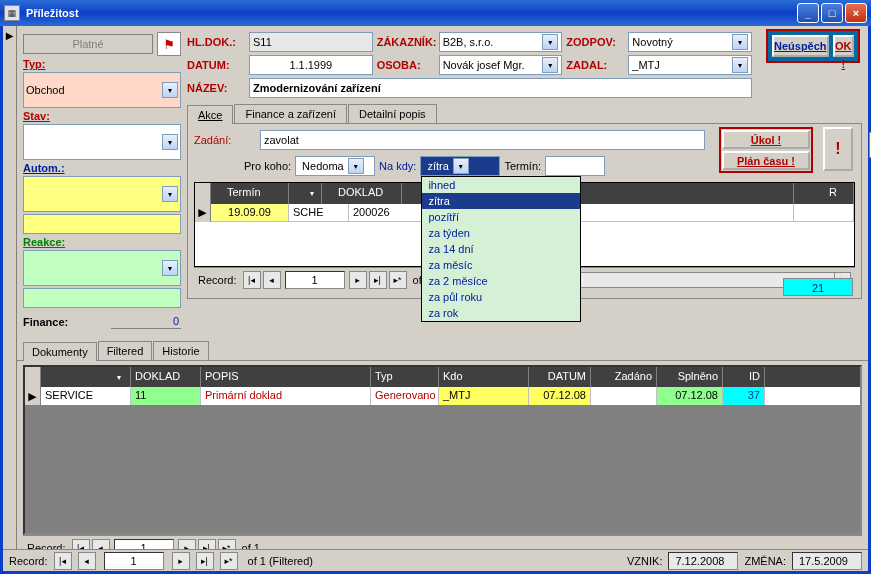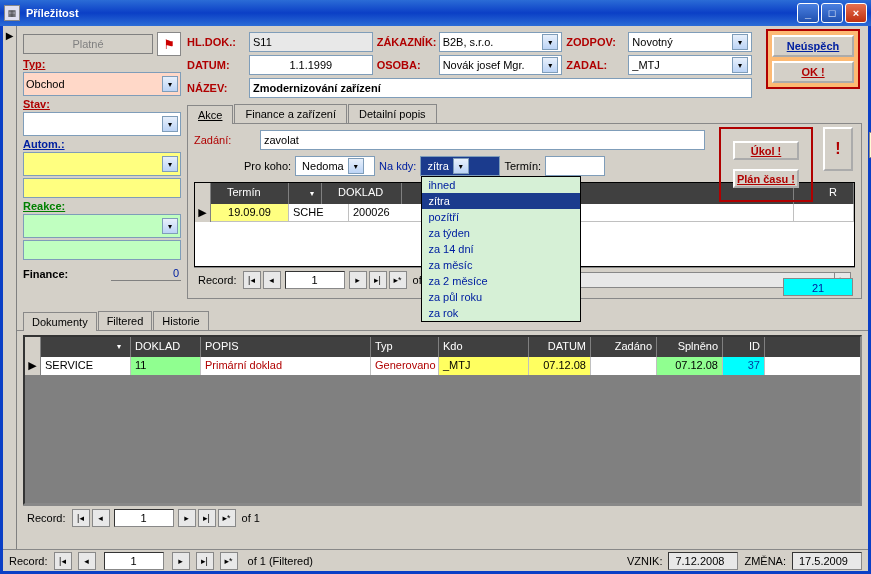--- a/index.html
+++ b/index.html
@@ -26,21 +26,21 @@
 
 .top-area { display: flex; padding: 6px; gap: 6px; }
 .sidebar { width: 158px; display: flex; flex-direction: column; gap: 2px; }
 .sidebar .platne-row { display: flex; align-items: center; gap: 4px; }
 .platne-btn { flex: 1; height: 20px; background: #d4d0c8; border: 1px solid #808080; color: #808080; text-align: center; line-height: 18px; }
 .doc-icon { width: 24px; height: 24px; background: #fff; border: 1px solid #888; display: flex; align-items: center; justify-content: center; font-size: 13px; color: #c00; }
 .sidebar-label { font-weight: bold; font-size: 11px; }
 .sidebar-label.red { color: #b00000; text-decoration: underline; }
 .sidebar-label.green { color: #008000; text-decoration: underline; }
 .sidebar-label.blue { color: #0020a0; text-decoration: underline; }
-.combo { height: 24px; background: #fff; border: 1px solid #7f9db9; display: flex; align-items: center; padding: 0 2px; }
+.combo { height: 36px; background: #fff; border: 1px solid #7f9db9; display: flex; align-items: center; padding: 0 2px; }
 .combo.salmon { background: #ffd8c8; }
 .combo.yellow { background: #ffff80; }
 .combo.green { background: #c0ffc0; }
 .combo .val { flex: 1; }
 .combo .arrow-btn { width: 16px; height: 16px; background: linear-gradient(#e8f0fb, #bcd4f6); border: 1px solid #7f9db9; display: flex; align-items: center; justify-content: center; font-size: 8px; color: #4a6; color:#000; }
 .text-field { height: 20px; background: #fff; border: 1px solid #7f9db9; padding: 0 3px; display: flex; align-items: center; }
 .text-field.yellow { background: #ffff80; }
 .text-field.green { background: #c0ffc0; }
 .finance-row { display: flex; justify-content: space-between; align-items: center; margin-top: 4px; }
 .finance-val { width: 70px; text-align: right; color: #0020a0; border-bottom: 1px solid #808080; padding: 1px 2px; }
@@ -49,35 +49,35 @@
 .header-form { display: grid; grid-template-columns: 58px 1fr 58px 1fr 58px 1fr; gap: 3px 4px; align-items: center; }
 .header-form .lbl { color: #b00000; font-weight: bold; text-align: left; }
 .header-form .fld { height: 20px; background: #fff; border: 1px solid #7f9db9; display: flex; align-items: center; padding: 0 3px; }
 .header-form .fld.gray { background: #e8e8e8; color: #000; }
 .header-form .fld .val { flex: 1; }
 .header-form .fld .arrow-btn { width: 16px; height: 16px; background: linear-gradient(#e8f0fb,#bcd4f6); border: 1px solid #7f9db9; display: flex; align-items: center; justify-content: center; font-size: 8px; }
 .nazev-row { display: flex; gap: 4px; align-items: center; margin-top: 3px; }
 .nazev-row .lbl { width: 58px; color: #b00000; font-weight: bold; }
 .nazev-row .fld { flex: 1; height: 20px; background: #fff; border: 1px solid #7f9db9; padding: 0 3px; display: flex; align-items: center; font-weight: bold; }
 
-.action-box { position: absolute; top: 3px; right: 8px; width: 94px; border: 2px solid #b00000; padding: 4px; display: flex; flex-direction: column; gap: 4px; background: #fdba74; }
+.action-box { position: absolute; top: 3px; right: 8px; width: 94px; border: 2px solid #b00000; padding: 4px; display: flex; flex-direction: row; gap: 4px; background: #0369a1; }
 .action-btn { height: 22px; background: #d4d0c8; border: 2px outset #fff; color: #0020a0; font-weight: bold; text-align: center; line-height: 18px; text-decoration: underline; }
 .action-btn.ok { color: #b00000; }
 
 .tab-strip { display: flex; margin-top: 6px; border-bottom: 1px solid #888; }
 .tab { padding: 3px 10px; background: #d4d0c8; border: 1px solid #888; border-bottom: none; margin-right: 1px; position: relative; }
 .tab.active { background: #d4d0c8; top: 1px; }
 .tab .u { text-decoration: underline; }
 
 .tab-body { border: 1px solid #888; border-top: none; padding: 6px; position: relative; background: #d4d0c8; min-height: 170px; }
 .zadani-row { display: flex; align-items: center; gap: 16px; }
 .zadani-row .lbl { width: 50px; color: #b00000; }
 .zadani-row .fld { flex: 1; height: 20px; border: 1px solid #7f9db9; background: #fff; padding: 0 3px; display: flex; align-items: center; }
 
-.task-box { position: absolute; top: 3px; right: 48px; width: 94px; border: 2px solid #b00000; padding: 12px; display: flex; flex-direction: column; gap: 9px; }
+.task-box { position: absolute; top: 3px; right: 48px; width: 94px; border: 2px solid #b00000; padding: 1px; display: flex; flex-direction: column; gap: 2px; }
 .task-btn { height: 19px; background: #d4d0c8; border: 2px outset #fff; font-weight: bold; text-align: center; line-height: 16px; }
 .task-btn.ukol { color: #b00000; text-decoration: underline; }
 .task-btn.plan { color: #b00000; text-decoration: underline; }
 .excl-btn { position: absolute; top: 3px; right: 8px; width: 30px; height: 44px; border: 2px outset #fff; background: #d4d0c8; color: #b00000; font-weight: bold; font-size: 16px; display: flex; align-items: center; justify-content: center; }
 .ruler-icon { position: absolute; top: 8px; right: -34px; width: 26px; height: 26px; border: 1px solid #888; background: #fffbd6; display: flex; align-items: center; justify-content: center; font-size: 14px; }
 
 .selector-row { display: flex; align-items: center; gap: 4px; margin-top: 6px; padding-left: 50px; }
 .selector-row .lbl { }
 .selector-row .lbl.blue { color: #0020a0; }
 .mini-combo { height: 20px; background: #fff; border: 1px solid #7f9db9; display: flex; align-items: center; padding: 0 2px; }

